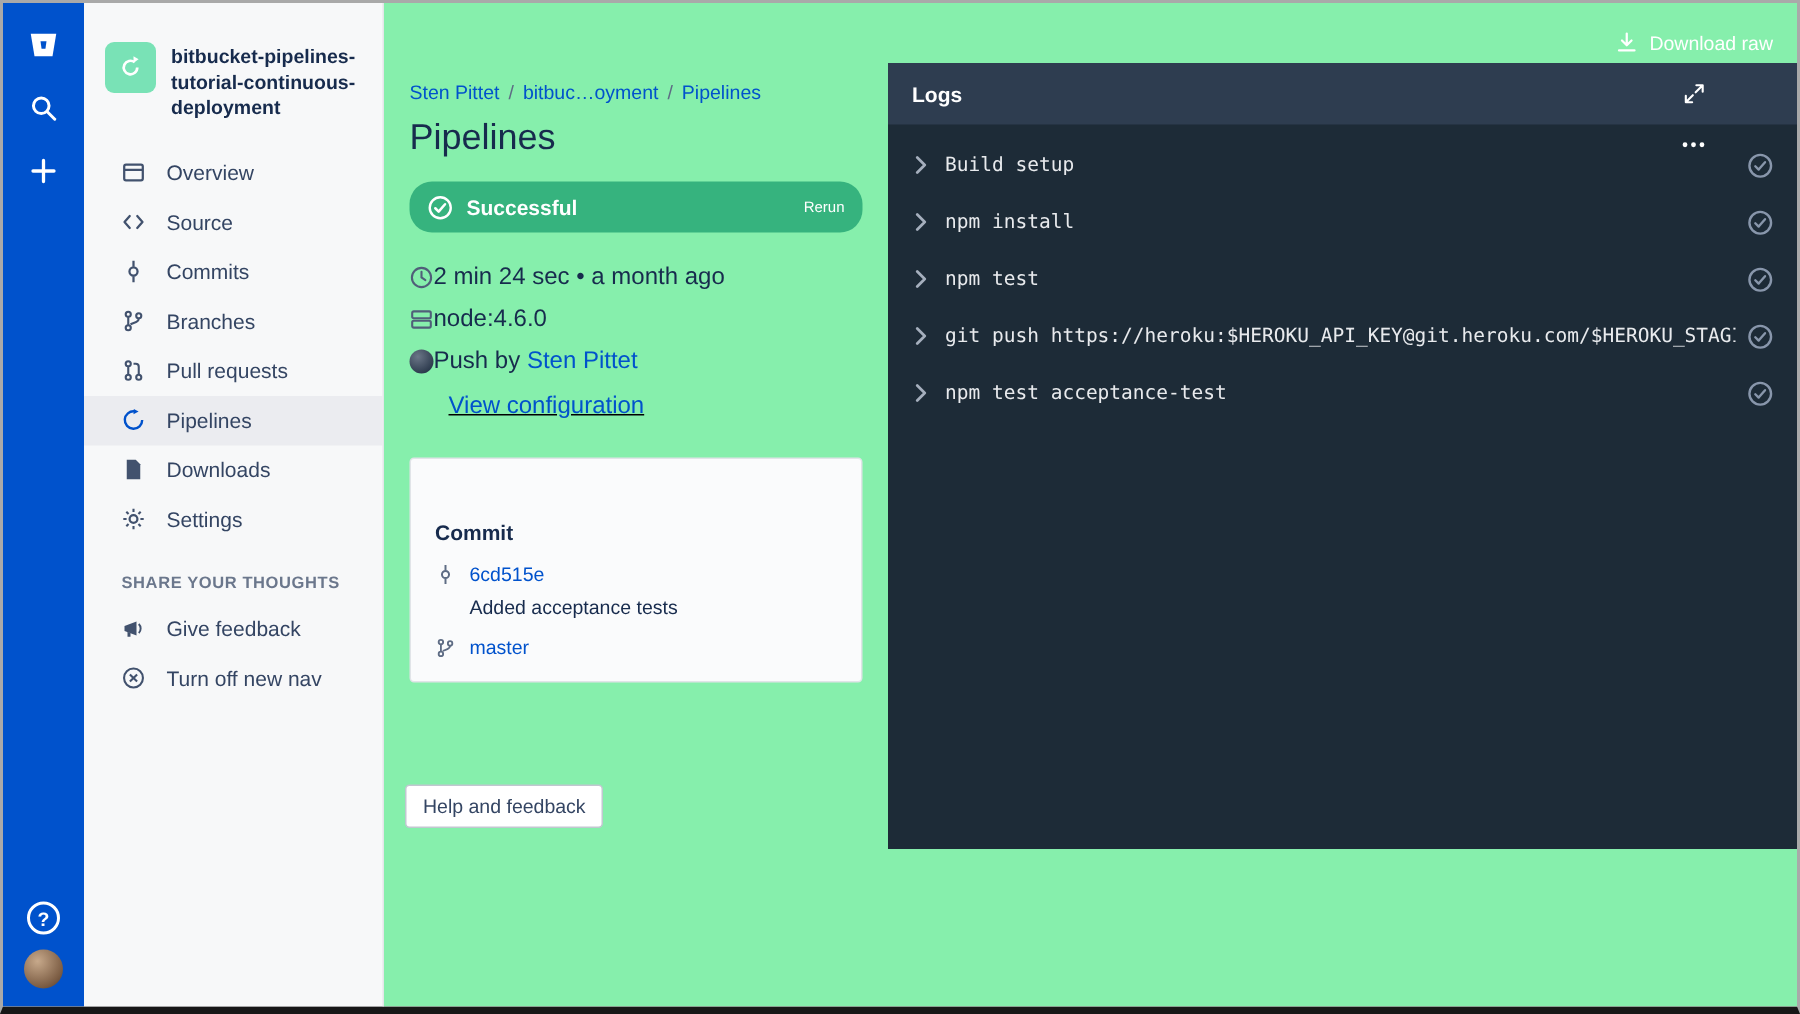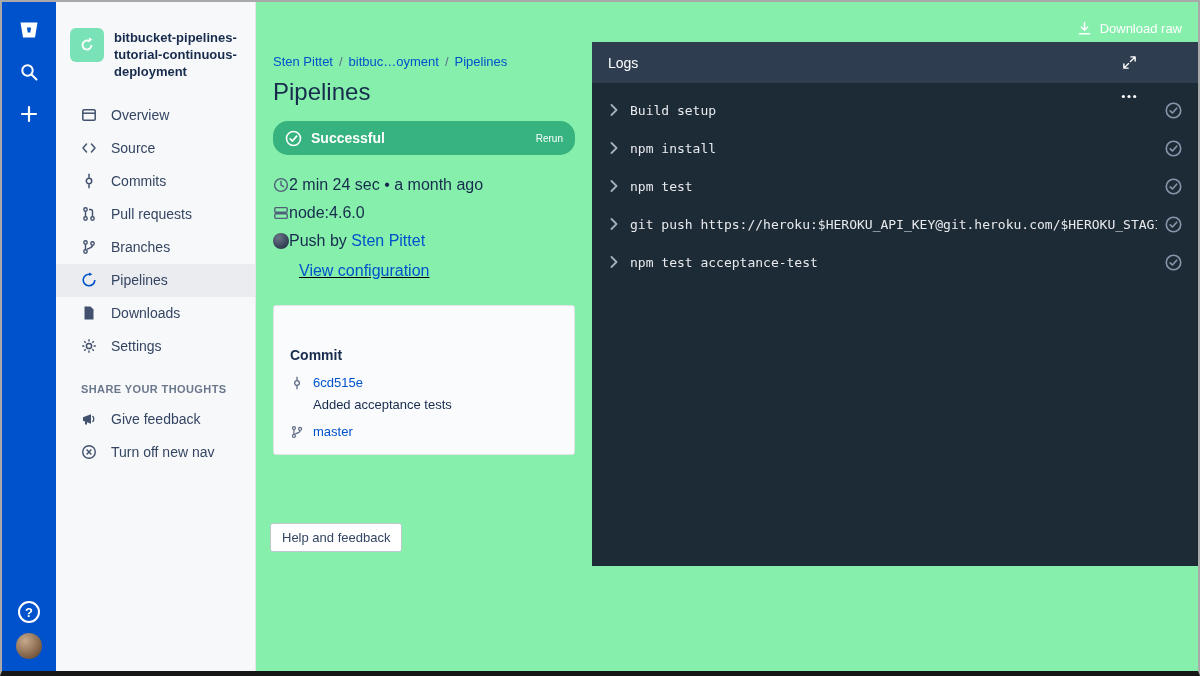--- a/index.html
+++ b/index.html
@@ -45,21 +45,21 @@
   .commit-card { margin-top:22px; width:302px; background:#FAFBFC; border:1px solid #E1E4E8; border-radius:3px; padding:13px 16px 15px; }
   .commit-card h3 { font-size:14px; color:#172B4D; margin-bottom:12px;margin-top:28px; }
   .cc-row { display:flex; align-items:center; gap:9px; font-size:13px; }
   .cc-row .ci { width:14px; height:14px; color:#5E6C84; display:flex; align-items:center; justify-content:center; }
   .cc-msg { font-size:13px; color:#172B4D; margin:7px 0 12px 23px; }
   .help-btn { position:absolute; top:521px; left:14px; font-family:"Liberation Sans", sans-serif; font-size:13px; color:#344563; background:#fff; border:1px solid #C1C7D0; border-radius:3px; padding:6px 11px; cursor:pointer; }
 
   
   .logs { position:absolute; top:40px; right:0; left:336px; height:524px; background:#1D2B37; }
   .logs-header { height:41px; background:#2E3D50; display:flex; align-items:center; padding:0 16px; }
-  .logs-title { color:#fff; font-size:14px; font-weight:normal; }
+  .logs-title { color:#fff; font-size:14px; font-weight:bold; }
   .logs-actions { margin-left:auto; display:flex; align-items:center; gap:18px; color:#fff;flex-direction:column; }
   .dl-btn { display:flex; align-items:center; gap:7px; font-size:13px; color:#fff; cursor:pointer; }
   .hicon { width:16px; height:16px; display:flex; align-items:center; justify-content:center; color:#fff; cursor:pointer; }
   .log-body { padding-top:8px; }
   .log-row { display:flex; align-items:center; height:38px; padding:0 16px 0 18px; cursor:pointer; }
   .log-chev { width:9px; height:12px; color:#A5AFBD; margin-right:11px; flex-shrink:0; display:flex; align-items:center; }
   .log-text { font-family:"DejaVu Sans Mono", monospace; font-size:13px; color:#E8EAED; white-space:nowrap; overflow:hidden; flex:1; min-width:0; }
   .log-check { width:17px; height:17px; margin-left:8px; flex-shrink:0; }
 </style>
 </head>
@@ -129,36 +129,36 @@
               <path d="M8 .8v4M8 11.2v4" stroke="currentColor" stroke-width="1.5"></path>
             </svg>
           </span>
       <span>Commits</span>
     </div>
     <div class="nav-item">
       <span class="ni">
             <svg width="16" height="16" viewBox="0 0 16 16">
               <circle cx="4.5" cy="3.5" r="1.7" fill="none" stroke="currentColor" stroke-width="1.4"></circle>
               <circle cx="4.5" cy="12.5" r="1.7" fill="none" stroke="currentColor" stroke-width="1.4"></circle>
+              <circle cx="11.5" cy="4.5" r="1.7" fill="none" stroke="currentColor" stroke-width="1.4"></circle>
+              <path d="M4.5 5.3v5.5M11.5 6.3c0 2.8-3.5 2.7-5.5 3.9" fill="none" stroke="currentColor" stroke-width="1.4"></path>
+            </svg>
+          </span>
+      <span>Branches</span>
+    </div>
+    <div class="nav-item">
+      <span class="ni">
+            <svg width="16" height="16" viewBox="0 0 16 16">
+              <circle cx="4.5" cy="3.5" r="1.7" fill="none" stroke="currentColor" stroke-width="1.4"></circle>
+              <circle cx="4.5" cy="12.5" r="1.7" fill="none" stroke="currentColor" stroke-width="1.4"></circle>
               <circle cx="11.5" cy="12.5" r="1.7" fill="none" stroke="currentColor" stroke-width="1.4"></circle>
               <path d="M4.5 5.3v5.5M8 3.5h1.5a2 2 0 0 1 2 2v5.3" fill="none" stroke="currentColor" stroke-width="1.4"></path>
             </svg>
           </span>
       <span>Pull requests</span>
-    </div>
-    <div class="nav-item">
-      <span class="ni">
-            <svg width="16" height="16" viewBox="0 0 16 16">
-              <circle cx="4.5" cy="3.5" r="1.7" fill="none" stroke="currentColor" stroke-width="1.4"></circle>
-              <circle cx="4.5" cy="12.5" r="1.7" fill="none" stroke="currentColor" stroke-width="1.4"></circle>
-              <circle cx="11.5" cy="4.5" r="1.7" fill="none" stroke="currentColor" stroke-width="1.4"></circle>
-              <path d="M4.5 5.3v5.5M11.5 6.3c0 2.8-3.5 2.7-5.5 3.9" fill="none" stroke="currentColor" stroke-width="1.4"></path>
-            </svg>
-          </span>
-      <span>Branches</span>
     </div>
     <div class="nav-item selected">
       <span class="ni">
             <svg width="16" height="16" viewBox="0 0 16 16">
               <path d="M13.8 8A5.8 5.8 0 1 1 8.6 2.25" fill="none" stroke="currentColor" stroke-width="1.6"></path>
               <path d="M8.2.6l3.2 1.7-3.4 1.8z" fill="currentColor"></path>
             </svg>
           </span>
       <span>Pipelines</span>
     </div>

